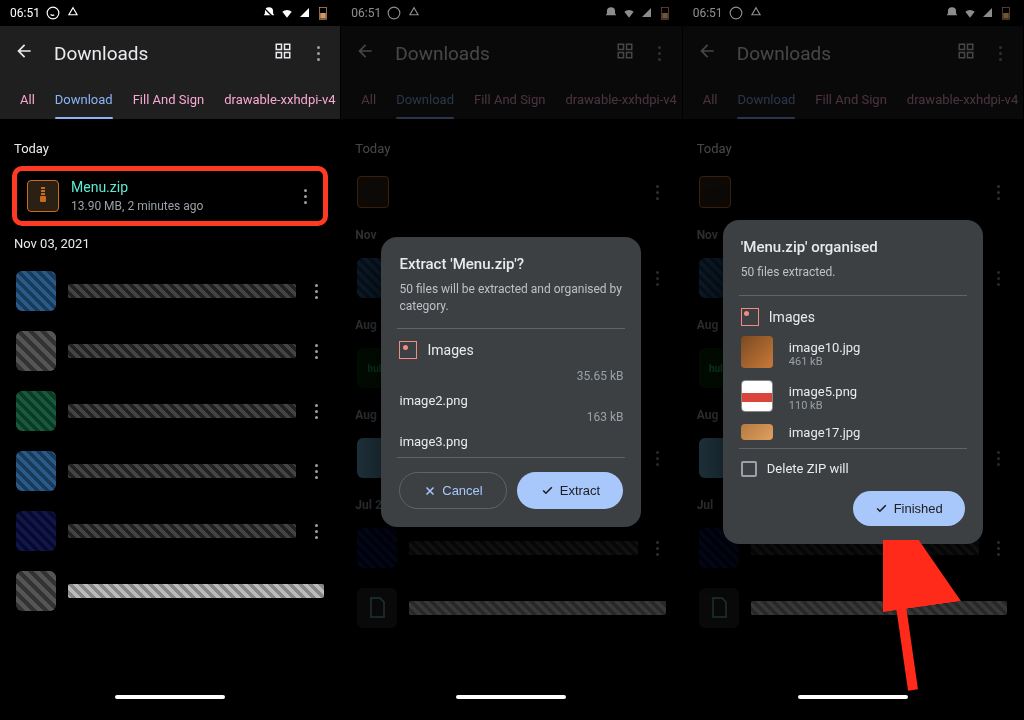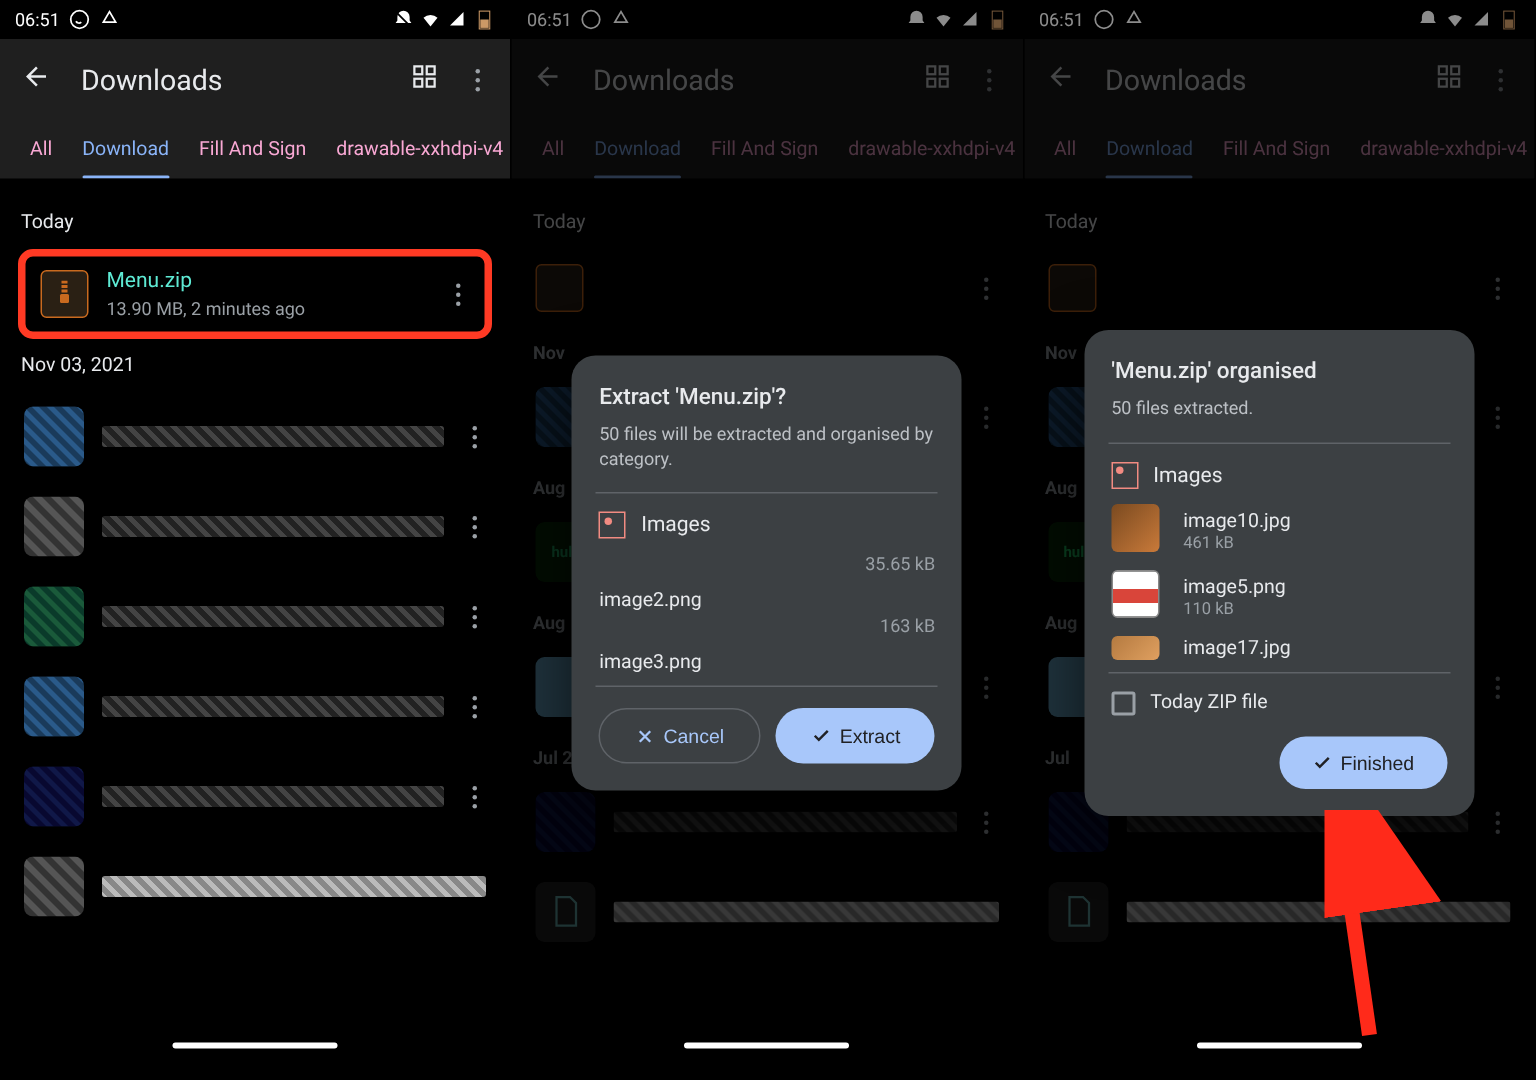--- a/index.html
+++ b/index.html
@@ -644,21 +644,21 @@
       </div>
       <div class="result-item" style="margin-bottom:2px;">
         <div class="thumb thumb-c" style="height:16px;"></div>
         <div class="result-text">
             <span class="n">image17.jpg</span>
           </div>
       </div>
       <div class="divider"></div>
       <div class="checkbox-row">
         <div class="checkbox"></div>
-        <span>Today ZIP file</span>
+        <span>Delete ZIP will</span>
       </div>
       <div class="dlg-actions">
         <button class="btn btn-primary btn-right">
           <svg width="13" height="13" viewBox="0 0 24 24" stroke="#202124" stroke-width="3" fill="none">
               <path d="M4 12l5 5L20 6"></path>
             </svg>
           <span>Finished</span>
         </button>
       </div>
     </div>

